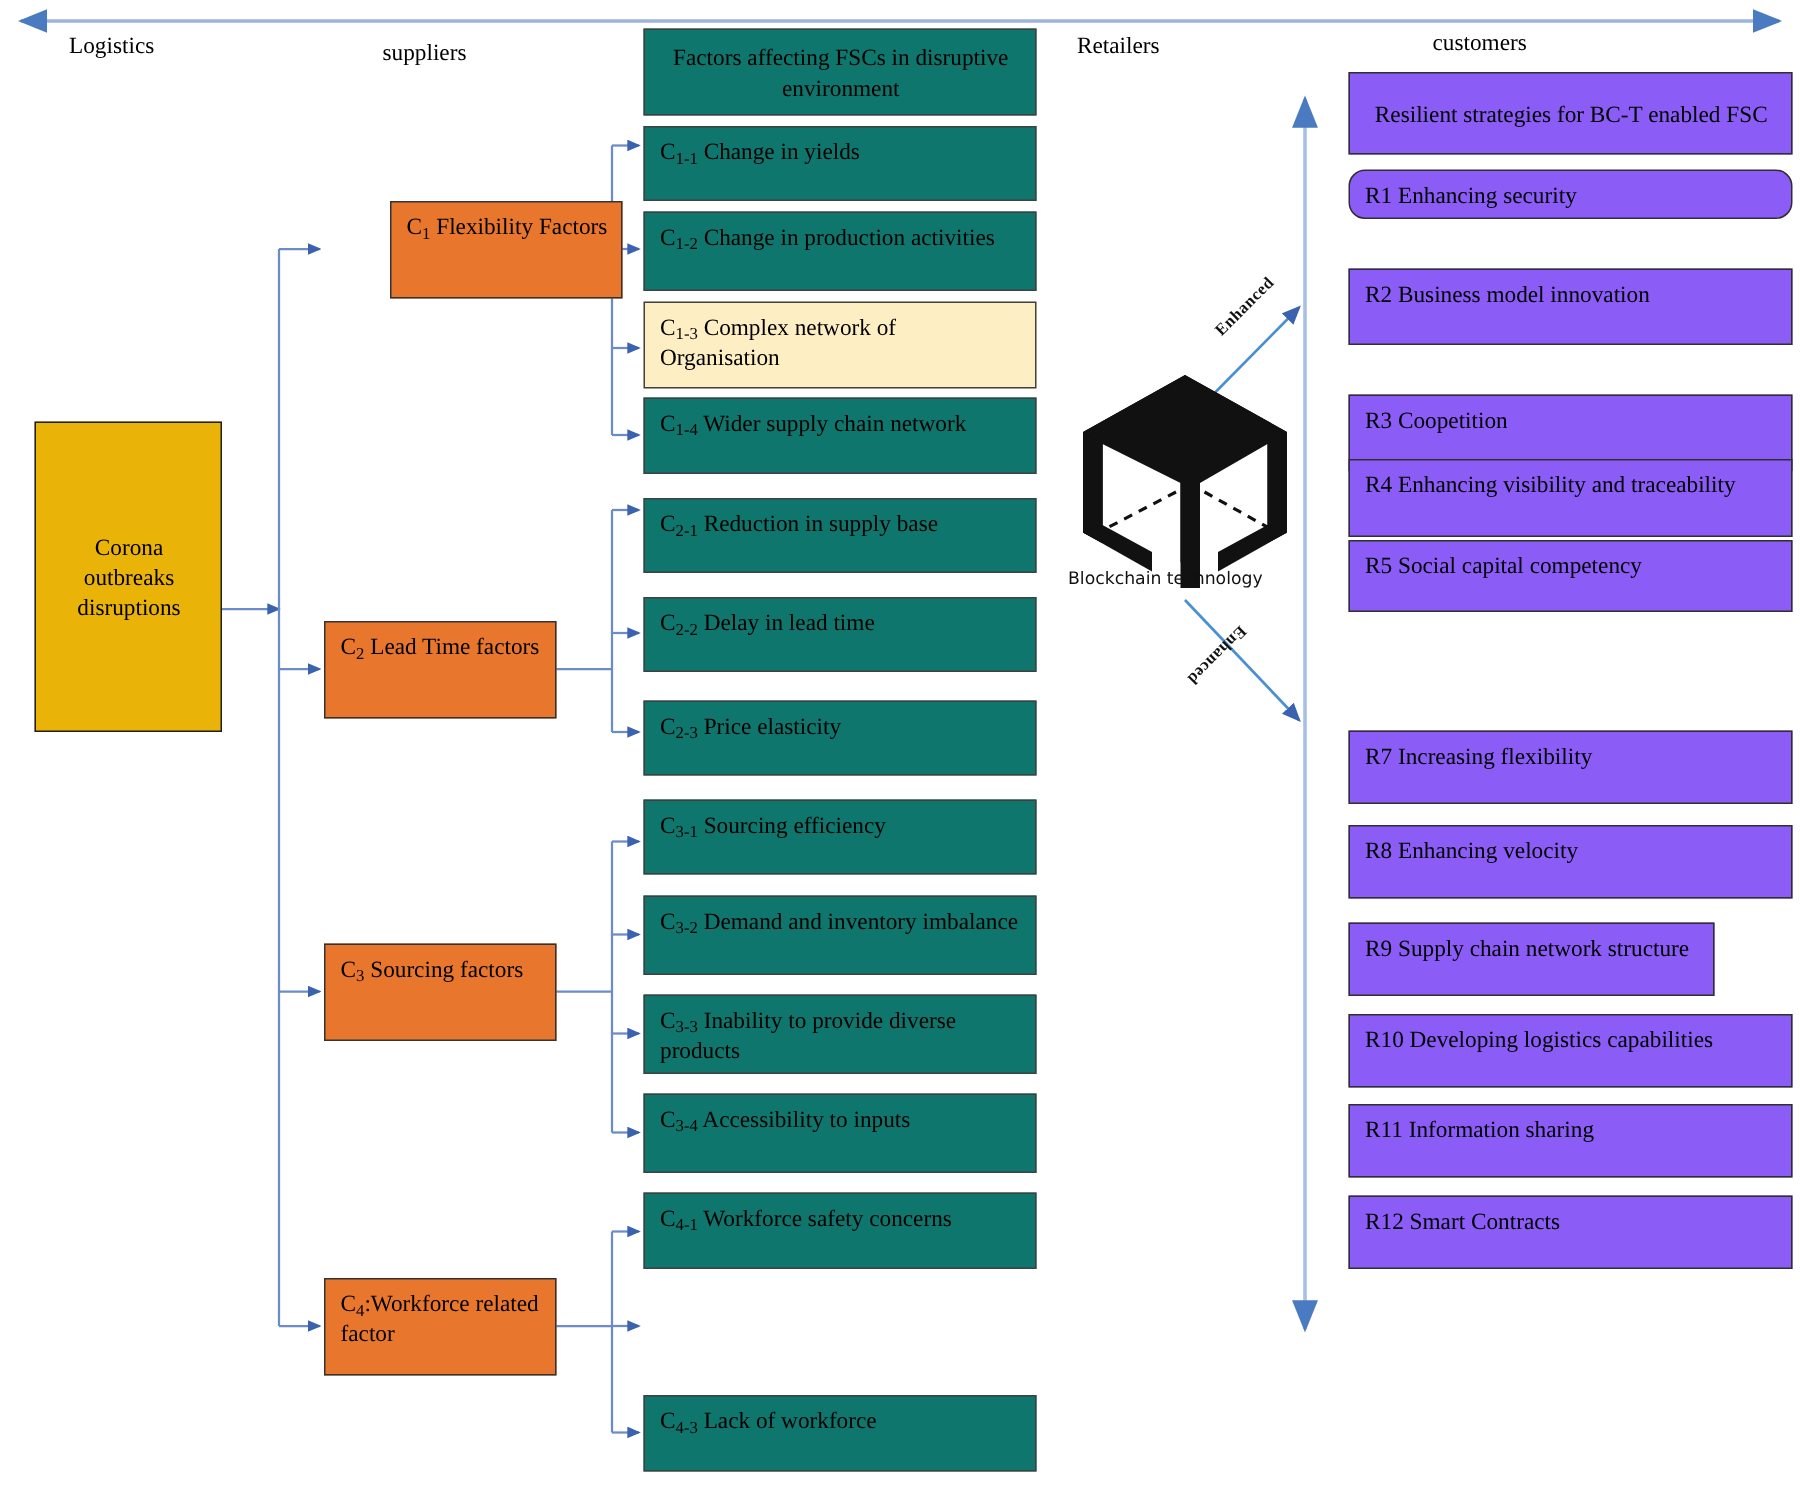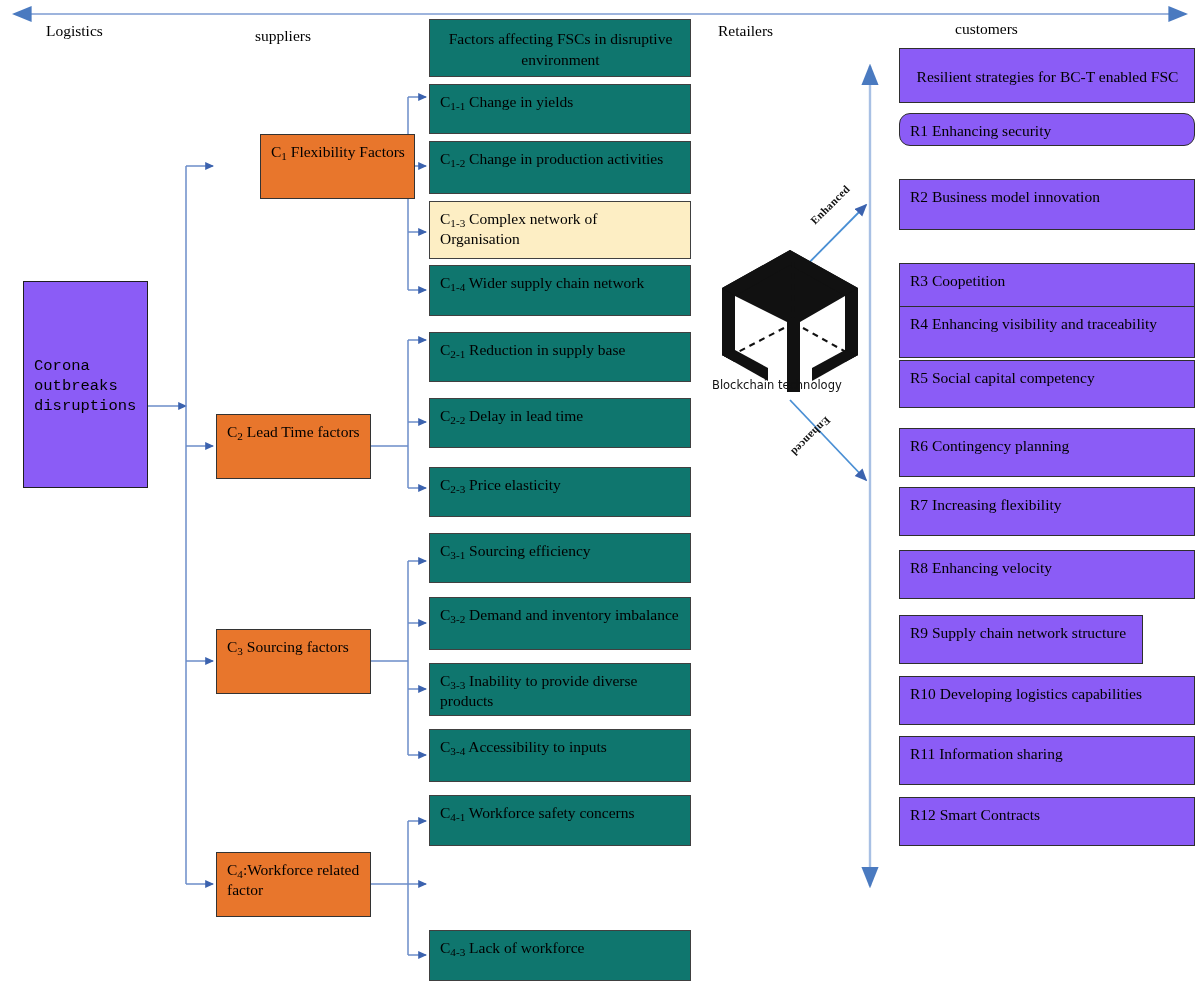--- a/index.html
+++ b/index.html
@@ -38,25 +38,25 @@
   }
   .box-orange {
     background: #e8762c;
     border-color: #333333;
   }
   .box-green {
     background: #8b5cf6;
     border-color: #2f2f2f;
   }
   .box-blue {
-    background: #8b5cf6;
+    background: #eab308;
     border-color: #1f1f1f;
     align-items: center;
     justify-content: center;
-    font-family: Liberation Mono, monospace;
+    text-align: center;
   }
   .box.center-txt {
     align-items: center;
     justify-content: center;
     text-align: center;
   }
   .stage-label {
     position: absolute;
     font-size: 15.5px;
     white-space: nowrap;
@@ -278,23 +278,20 @@
   </div>
   <div class="box box-green" style="left:899px; top:243px; width:296px; height:51px;margin-top:20px;">
     <span>R3 Coopetition</span>
   </div>
   <div class="box box-green" style="left:899px; top:306px; width:296px; height:52px;">
     <span>R4 Enhancing visibility and traceability</span>
   </div>
   <div class="box box-green" style="left:899px; top:360px; width:296px; height:48px;">
     <span>R5 Social capital competency</span>
   </div>
-  <div class="box box-green" style="left:899px; top:428px; width:296px; height:49px;">
-    <span>R6 Contingency planning</span>
-  </div>
   <div class="box box-green" style="left:899px; top:487px; width:296px; height:49px;">
     <span>R7 Increasing flexibility</span>
   </div>
   <div class="box box-green" style="left:899px; top:550px; width:296px; height:49px;">
     <span>R8 Enhancing velocity</span>
   </div>
   <div class="box box-green" style="left:899px; top:615px; width:244px; height:49px;">
     <span>R9 Supply chain network structure</span>
   </div>
   <div class="box box-green" style="left:899px; top:676px; width:296px; height:49px;">

